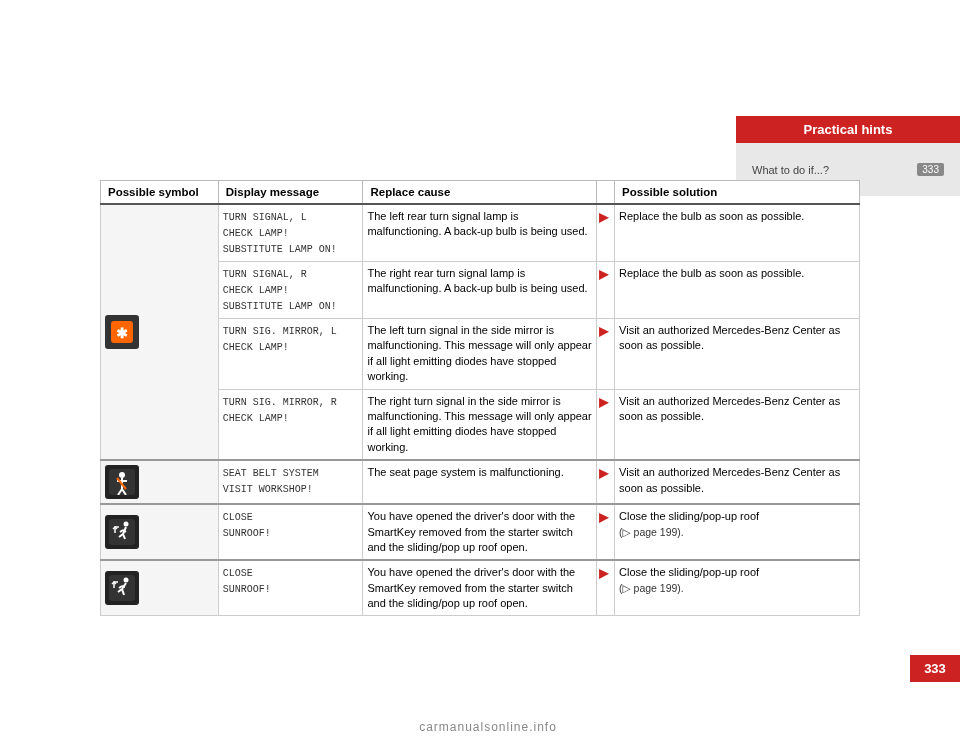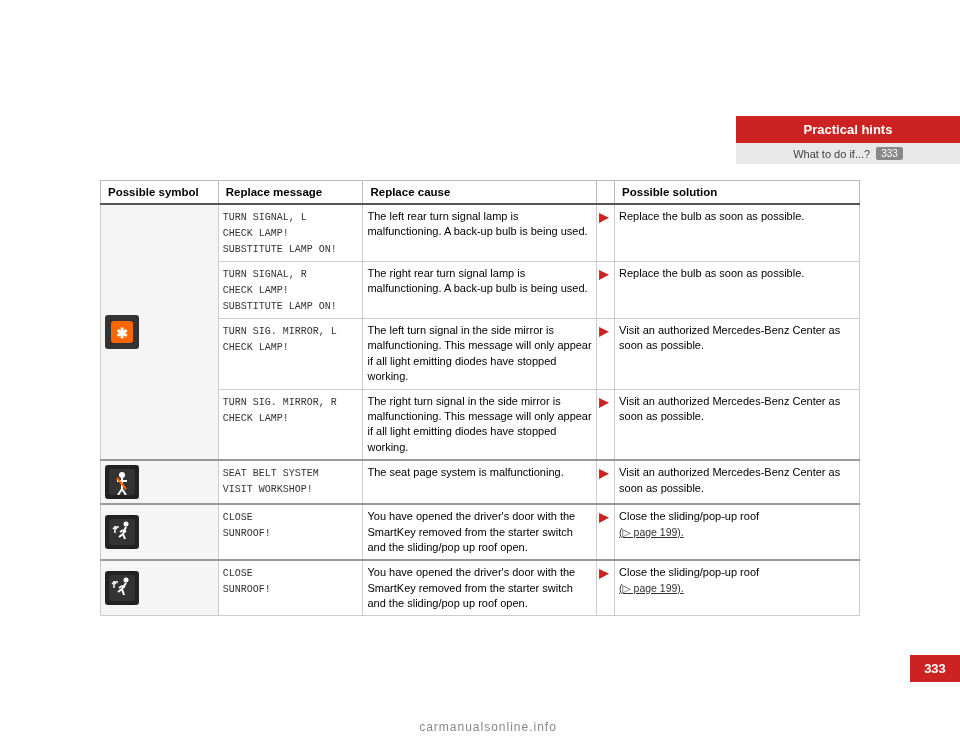--- a/index.html
+++ b/index.html
@@ -30,26 +30,26 @@
       font-weight: bold;
       font-size: 13px;
       padding: 6px 16px;
       width: 100%;
       text-align: center;
     }
     .section-label-sub {
       background: #e8e8e8;
       color: #444;
       font-size: 11px;
-      padding: 4px 16px;
+      padding: 20px 16px;
       width: 100%;
       text-align: center;
       display: flex;
       align-items: center;
-      justify-content: center;
+      justify-content: space-between;
       gap: 6px;
     }
     .section-label-sub .page-box {
       background: #888;
       color: #fff;
       font-size: 10px;
       padding: 1px 5px;
       border-radius: 2px;
     }
 
@@ -168,42 +168,41 @@
 
     .arrow-symbol {
       color: #cc2222;
       font-weight: bold;
       font-size: 12px;
     }
 
     .subpage-ref {
       font-size: 10.5px;
       color: #333;
-      text-decoration: underline;
     }
   </style>
 </head>
 <body>
 
 <div class="section-label">
   <div class="section-label-main">Practical hints</div>
   <div class="section-label-sub">
     <span>What to do if...?</span>
     <span class="page-box">333</span>
   </div>
 </div>
 
 <div class="page-number">333</div>
 
 <div class="table-container">
   <table>
     <thead>
       <tr>
         <th>Possible symbol</th>
-        <th>Replace message</th>
+        <th>Display message</th>
         <th>Replace cause</th>
         <th></th>
         <th>Possible solution</th>
       </tr>
     </thead>
     <tbody>
 
       <tr>
         <td class="symbol-cell" rowspan="4">
           <div class="symbol-icon turn" style="background:#333; width:34px; height:34px; display:flex; align-items:center; justify-content:center;">

